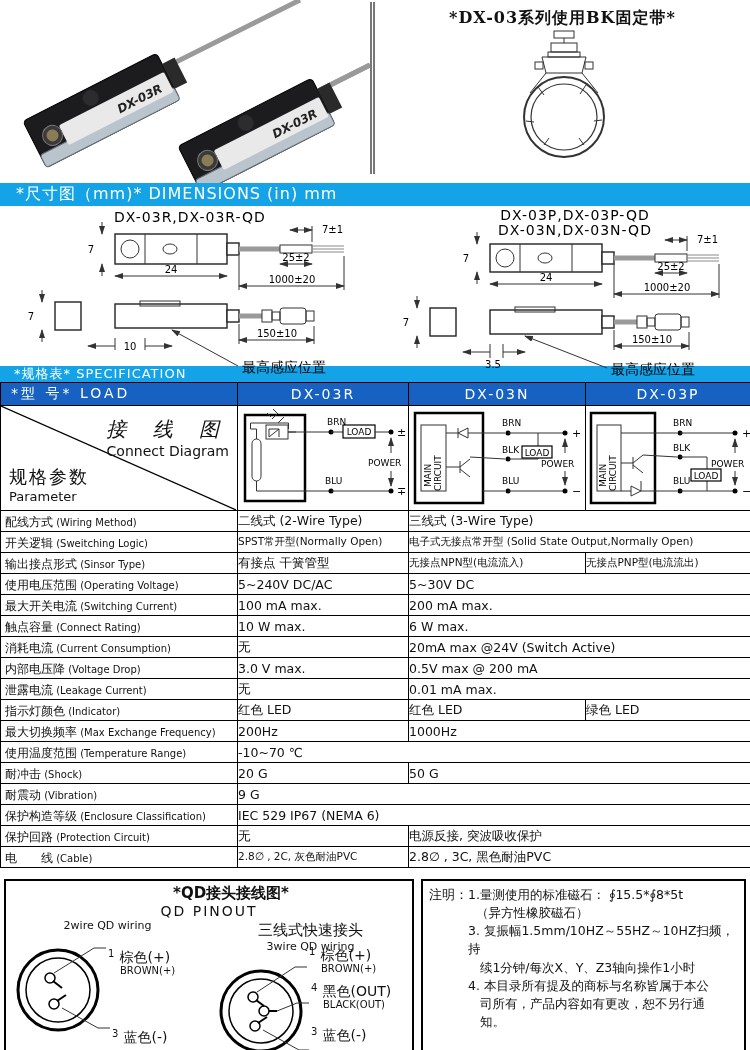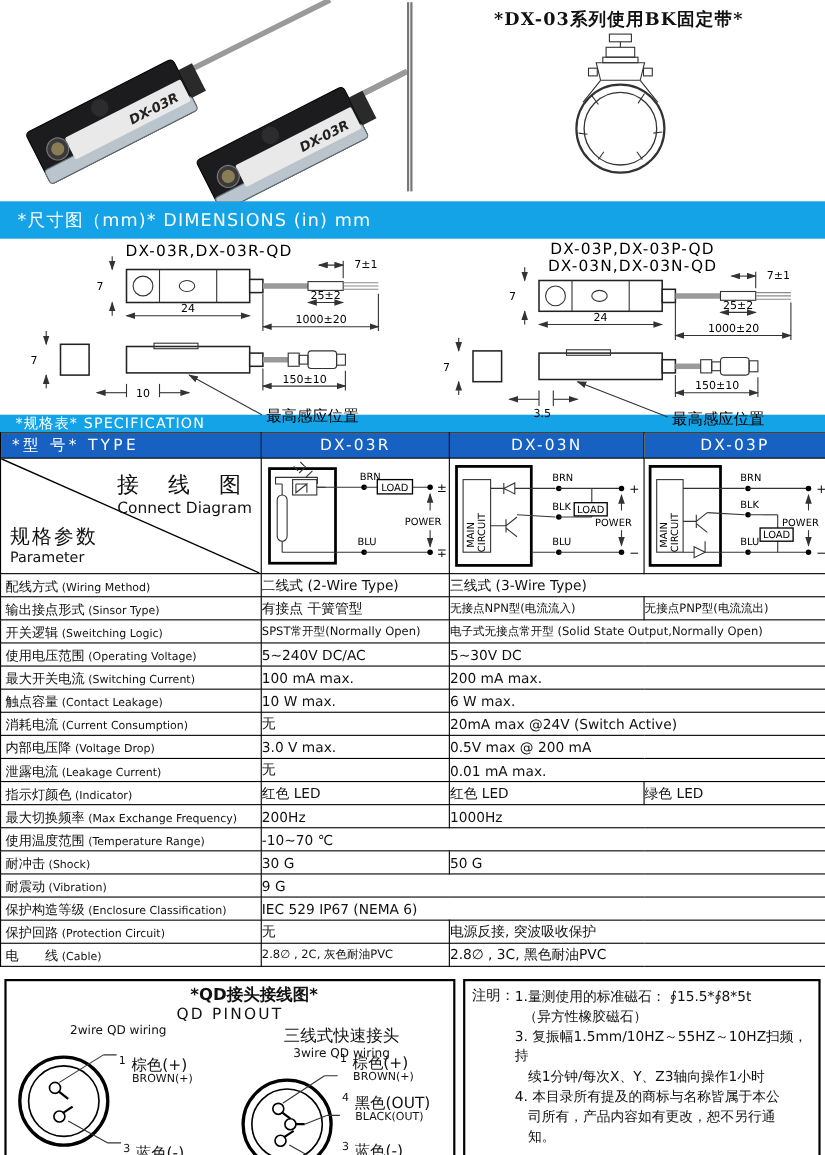--- a/index.html
+++ b/index.html
@@ -10,21 +10,21 @@
   
   .top { height:183px; display:flex; }
   .photo { width:370px; height:183px; position:relative; }
   .vdivider { width:5px; height:172px; margin-top:2px; border-left:2px solid #777; border-right:2px solid #777; }
   .bk { flex:1; position:relative; text-align:center; }
   .bk-title { font-size:16px; letter-spacing:1px; margin-top:8px; font-weight:bold; font-family:"DejaVu Serif","Liberation Serif",serif; }
   .bk-caption { position:absolute; right:4px; bottom:2px; font-size:15px; font-family:"DejaVu Serif","Liberation Serif",serif; }
 
   
   .bar { background:#14a3e6; color:#fff; padding-left:14px; display:flex; align-items:center; }
-  .bar1 { height:34px; font-size:16px; letter-spacing:1px;padding-left:16px; }
+  .bar1 { height:23px; font-size:16px; letter-spacing:1px;padding-left:16px; }
   .bar2 { height:16px; font-size:13px; letter-spacing:1px; }
 
   
   .dims { height:160px; display:flex; }
   .dims svg { display:block; }
   text { font-family:"DejaVu Sans","Liberation Sans",sans-serif; }
   .dtitle { font-size:14px; letter-spacing:1px; }
   .dnum { font-size:10px; }
   .dsense { font-size:14px; }
   .thin { stroke:#333; stroke-width:1; fill:none; }
@@ -35,21 +35,21 @@
 
   
   table.spec { width:750px; border-collapse:collapse; table-layout:fixed; }
   table.spec td { border:1px solid #000; overflow:hidden; }
   tr.head td { background:#1661c1; color:#fff; height:23px; font-size:14px; text-align:center; letter-spacing:2px; }
   tr.head td.first { text-align:left; padding-left:10px; letter-spacing:3px; }
   tr.diag td { height:104px; background:#fff; padding:0; }
   .diagcell { position:relative; width:100%; height:104px; }
   .diagcell svg.slash { position:absolute; left:0; top:0; }
   .diag-top { position:absolute; right:8px; top:10px; text-align:right; }
-  .diag-top .cn { font-size:20px; letter-spacing:10px; }
+  .diag-top .cn { font-size:20px; letter-spacing:10px;font-style:italic; }
   .diag-top .en { font-size:14px; }
   .diag-bot { position:absolute; left:8px; bottom:6px; }
   .diag-bot .cn { font-size:18px; letter-spacing:2px; }
   .diag-bot .en { font-size:13px; }
   td.param { padding-left:4px; white-space:nowrap; }
   td.param .cn { font-size:12px; }
   td.param .en { font-size:10px; }
   td.val { font-size:12.5px; white-space:nowrap; height:19px; }
   td.val.small { font-size:10.5px; }
   .circ { display:block; margin:0 auto; }
@@ -259,21 +259,21 @@
 
 <table class="spec">
   <colgroup>
         <col style="width:237px">
         <col style="width:171px">
         <col style="width:177px">
         <col style="width:165px">
       </colgroup>
   <tbody>
     <tr class="head">
-      <td class="first">*型  号*  TYPE</td>
+      <td class="first">*型  号*  LOAD</td>
       <td>DX-03R</td>
       <td>DX-03N</td>
       <td>DX-03P</td>
     </tr>
     <tr class="diag">
       <td>
         <div class="diagcell">
           <svg class="slash" width="235" height="104">
                 <line x1="0" y1="0" x2="235" y2="104" stroke="#000" stroke-width="1.2"></line>
               </svg>
@@ -386,42 +386,42 @@
         </svg>
       </td>
     </tr>
 
   <tr>
           <td class="param"><span class="cn">配线方式</span><span class="en"> (Wiring Method)</span></td>
           <td class="val" colspan="1">二线式 (2-Wire Type)</td>
           <td class="val" colspan="2">三线式 (3-Wire Type)</td>
         </tr>
         <tr>
+          <td class="param"><span class="cn">开关逻辑</span><span class="en"> (Sweitching Logic)</span></td>
+          <td class="val small" colspan="1">SPST常开型(Normally Open)</td>
+          <td class="val small" colspan="2">电子式无接点常开型 (Solid State Output,Normally Open)</td>
+        </tr>
+        <tr>
           <td class="param"><span class="cn">输出接点形式</span><span class="en"> (Sinsor Type)</span></td>
           <td class="val" colspan="1">有接点 干簧管型</td>
           <td class="val small" colspan="1">无接点NPN型(电流流入)</td>
           <td class="val small" colspan="1">无接点PNP型(电流流出)</td>
         </tr>
         <tr>
-          <td class="param"><span class="cn">开关逻辑</span><span class="en"> (Sweitching Logic)</span></td>
-          <td class="val small" colspan="1">SPST常开型(Normally Open)</td>
-          <td class="val small" colspan="2">电子式无接点常开型 (Solid State Output,Normally Open)</td>
-        </tr>
-        <tr>
           <td class="param"><span class="cn">使用电压范围</span><span class="en"> (Operating Voltage)</span></td>
           <td class="val" colspan="1">5~240V DC/AC</td>
           <td class="val" colspan="2">5~30V DC</td>
         </tr>
         <tr>
           <td class="param"><span class="cn">最大开关电流</span><span class="en"> (Switching Current)</span></td>
           <td class="val" colspan="1">100 mA  max.</td>
           <td class="val" colspan="2">200 mA  max.</td>
         </tr>
         <tr>
-          <td class="param"><span class="cn">触点容量</span><span class="en"> (Contact Leakage)</span></td>
+          <td class="param"><span class="cn">触点容量</span><span class="en"> (Connect Rating)</span></td>
           <td class="val" colspan="1">10 W  max.</td>
           <td class="val" colspan="2">6 W  max.</td>
         </tr>
         <tr>
           <td class="param"><span class="cn">消耗电流</span><span class="en"> (Current Consumption)</span></td>
           <td class="val" colspan="1">无</td>
           <td class="val" colspan="2">20mA max @24V (Switch Active)</td>
         </tr>
         <tr>
           <td class="param"><span class="cn">内部电压降</span><span class="en"> (Voltage Drop)</span></td>
@@ -443,21 +443,21 @@
           <td class="param"><span class="cn">最大切换频率</span><span class="en"> (Max Exchange Frequency)</span></td>
           <td class="val" colspan="1">200Hz</td>
           <td class="val" colspan="2">1000Hz</td>
         </tr>
         <tr>
           <td class="param"><span class="cn">使用温度范围</span><span class="en"> (Temperature Range)</span></td>
           <td class="val" colspan="3">-10~70 ℃</td>
         </tr>
         <tr>
           <td class="param"><span class="cn">耐冲击</span><span class="en"> (Shock)</span></td>
-          <td class="val" colspan="1">30 G</td>
+          <td class="val" colspan="1">20 G</td>
           <td class="val" colspan="2">50 G</td>
         </tr>
         <tr>
           <td class="param"><span class="cn">耐震动</span><span class="en"> (Vibration)</span></td>
           <td class="val" colspan="3">9 G</td>
         </tr>
         <tr>
           <td class="param"><span class="cn">保护构造等级</span><span class="en"> (Enclosure Classification)</span></td>
           <td class="val" colspan="3">IEC 529   IP67  (NEMA 6)</td>
         </tr>

